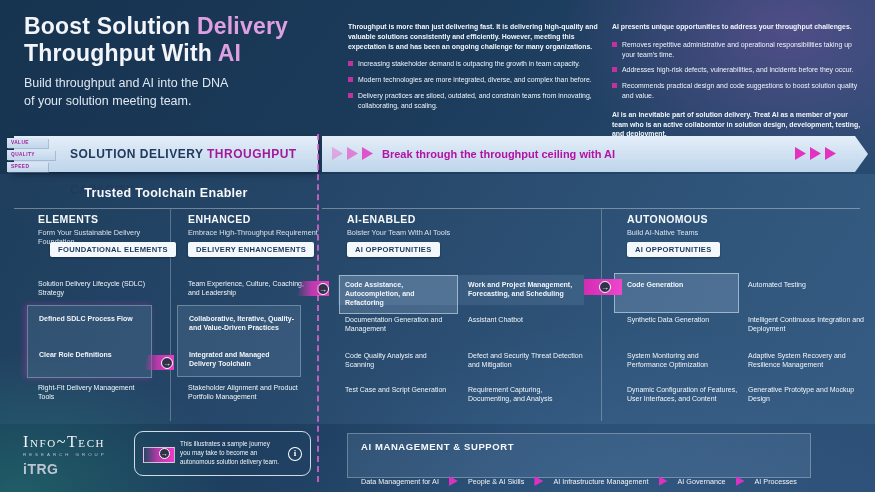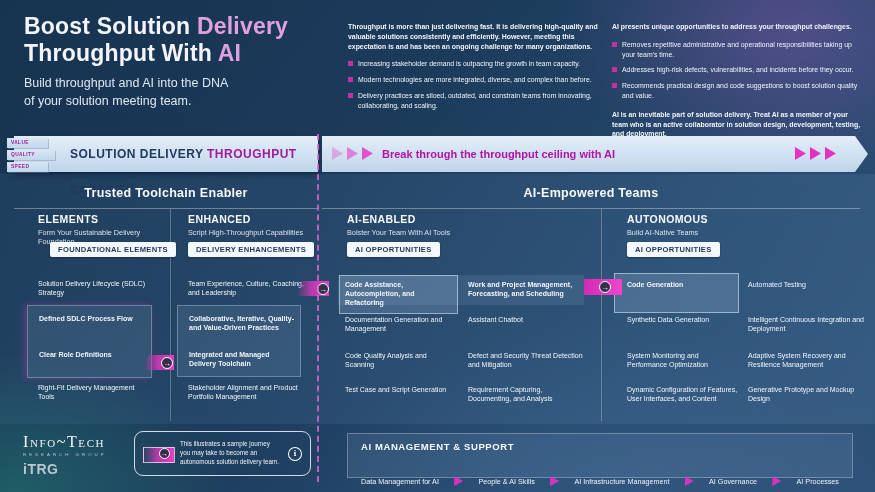--- a/index.html
+++ b/index.html
@@ -144,32 +144,31 @@
       <div class="chev" style="background:rgba(226,70,200,.92);"></div>
     </div>
     <div class="abs" style="left:473px;top:11px;display:flex;gap:4px;">
       <div class="chev" style="background:#e332c2;"></div>
       <div class="chev" style="background:#e332c2;"></div>
       <div class="chev" style="background:#e332c2;"></div>
     </div>
   </div>
 
   <div class="abs section-h" style="left:14px;top:186px;width:304px;">Trusted Toolchain Enabler</div>
-  <div class="abs section-h" style="left:322px;top:186px;width:538px;">AI-Empowered Teams</div>
   <div class="abs hline" style="left:14px;top:208px;width:303px;"></div>
   <div class="abs hline" style="left:322px;top:208px;width:538px;"></div>
   <div class="abs vline" style="left:170px;top:209px;height:212px;"></div>
   <div class="abs vline" style="left:601px;top:209px;height:212px;"></div>
 
   <div class="abs col-name" style="left:38px;top:213px;">ELEMENTS</div>
   <div class="abs col-sub" style="left:38px;top:228px;width:130px;">Form Your Sustainable Delivery Foundation</div>
   <div class="abs badge" style="left:50px;top:242px;">FOUNDATIONAL ELEMENTS</div>
 
   <div class="abs col-name" style="left:188px;top:213px;">ENHANCED</div>
-  <div class="abs col-sub" style="left:188px;top:228px;width:130px;">Script High-Throughput Capabilities</div>
+  <div class="abs col-sub" style="left:188px;top:228px;width:130px;">Embrace High-Throughput Requirement</div>
   <div class="abs badge" style="left:188px;top:242px;">DELIVERY ENHANCEMENTS</div>
 
   <div class="abs col-name" style="left:347px;top:213px;">AI-ENABLED</div>
   <div class="abs col-sub" style="left:347px;top:228px;width:180px;">Bolster Your Team With AI Tools</div>
   <div class="abs badge" style="left:347px;top:242px;">AI OPPORTUNITIES</div>
 
   <div class="abs col-name" style="left:627px;top:213px;">AUTONOMOUS</div>
   <div class="abs col-sub" style="left:627px;top:228px;width:180px;">Build AI-Native Teams</div>
   <div class="abs badge" style="left:627px;top:242px;">AI OPPORTUNITIES</div>
 
@@ -223,21 +222,21 @@
 
   <div class="abs legend-box" style="left:134px;top:431px;width:177px;height:45px;">
     <div style="position:relative;width:30px;height:14px;flex:0 0 30px;">
       <div class="swatch" style="position:absolute;left:0;top:0;width:30px;height:14px;border:1px solid rgba(255,255,255,.65);clip-path:none;"></div>
       <div class="acircle" style="position:absolute;left:16px;top:1px;width:11px;height:11px;font-size:7px;line-height:10px;">→</div>
     </div>
     <div class="legend-text">This illustrates a sample journey you may take to become an autonomous solution delivery team.</div>
     <div class="info-icon">i</div>
   </div>
 
-  <div class="abs support-bar" style="left:347px;top:433px;width:506px;height:45px;">
+  <div class="abs support-bar" style="left:347px;top:433px;width:464px;height:45px;">
     <div class="support-title">AI MANAGEMENT &amp; SUPPORT</div>
     <div class="support-row">
       <span class="support-item">Data Management for AI</span>
       <span class="tri"></span>
       <span class="support-item">People &amp; AI Skills</span>
       <span class="tri"></span>
       <span class="support-item">AI Infrastructure Management</span>
       <span class="tri"></span>
       <span class="support-item">AI Governance</span>
       <span class="tri"></span>

